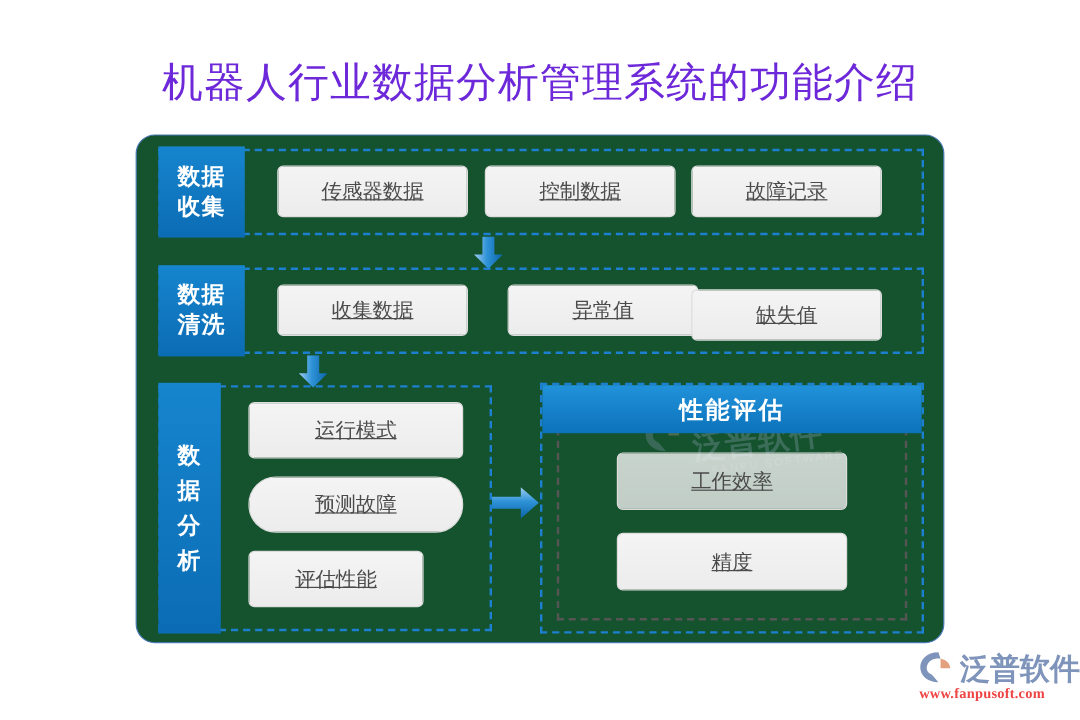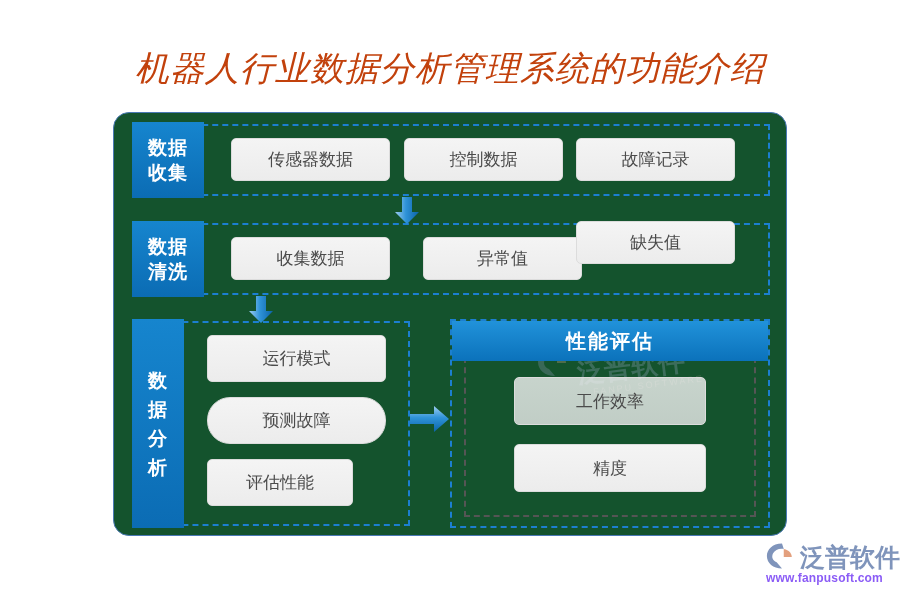--- a/index.html
+++ b/index.html
@@ -11,24 +11,23 @@
     position:relative;
   }
 
   
   .page-title{
     position:absolute;
     left:0;top:46px;width:900px;
     text-align:center;
     font-family:"DejaVu Serif","Liberation Serif",serif;
     font-size:34px;
-    color:#c2410c;
+    color:#6d28d9;
     letter-spacing:1px;
     white-space:nowrap;
-    font-style:italic;
   }
 
   
   .diagram-frame{
     position:absolute;
     left:113px;top:112px;
     width:674px;height:424px;
     border:1.6px solid #4a79b5;
     border-radius:16px;
     box-sizing:border-box;
@@ -66,20 +65,21 @@
     border:1px solid #dcdcdc;
     border-radius:5px;
     box-sizing:border-box;
     display:flex;
     align-items:center;
     justify-content:center;
     font-family:"DejaVu Serif","Liberation Serif",serif;
     font-size:17px;
     color:#4b4b4b;
     z-index:3;
+    text-decoration:underline;
   }
 
   
   .arrow-down{position:absolute;z-index:5;}
   .arrow-right{position:absolute;z-index:5;}
 
   
   .panel-outer{
     position:absolute;
     border:2px dashed #1c7fd0;
@@ -134,23 +134,23 @@
   }
   .brand-name{
     position:absolute;left:34px;top:0px;
     font-family:"DejaVu Serif","Liberation Serif",serif;
     font-weight:bold;font-size:25px;
     color:#7f94bb;
     white-space:nowrap;
   }
   .brand-url{
     position:absolute;left:0px;top:30px;
-    font-family:Liberation Sans, sans-serif;
+    font-family:Liberation Serif, serif;
     font-weight:bold;
-    font-size:12px;color:#8b5cf6;letter-spacing:.2px;
+    font-size:12px;color:#ef4444;letter-spacing:.2px;
     white-space:nowrap;
   }
   .brand-mark{position:absolute;left:0px;top:0px;}
 </style>
 </head>
 <body>
 
 <div class="page-title">机器人行业数据分析管理系统的功能介绍</div>
 
 <div class="diagram-frame">
@@ -181,21 +181,21 @@
 
   <div class="dashed-row" style="left:18px;top:110px;width:638px;height:72px;"></div>
 
   <div class="stage-label" style="left:18px;top:108px;width:72px;height:76px;flex-direction:column;">
     <span>数据</span>
     <span>清洗</span>
   </div>
 
   <div class="chip" style="left:117px;top:124px;width:159px;height:43px;">收集数据</div>
   <div class="chip" style="left:290px;top:124px;width:159px;height:43px;margin-left:19px;">异常值</div>
-  <div class="chip" style="left:462px;top:108px;width:159px;height:43px;">缺失值</div>
+  <div class="chip" style="left:462px;top:128px;width:159px;height:43px;">缺失值</div>
 
   <div class="arrow-down" style="left:132px;top:183px;width:30px;height:28px;">
     <svg width="30" height="28" viewBox="0 0 30 28">
       <defs>
         <linearGradient id="gd2" x1="0" y1="0" x2="1" y2="0">
           <stop offset="0%" stop-color="#9ecdf0"></stop>
           <stop offset="45%" stop-color="#2f93d8"></stop>
           <stop offset="100%" stop-color="#0b63a8"></stop>
         </linearGradient>
       </defs>

